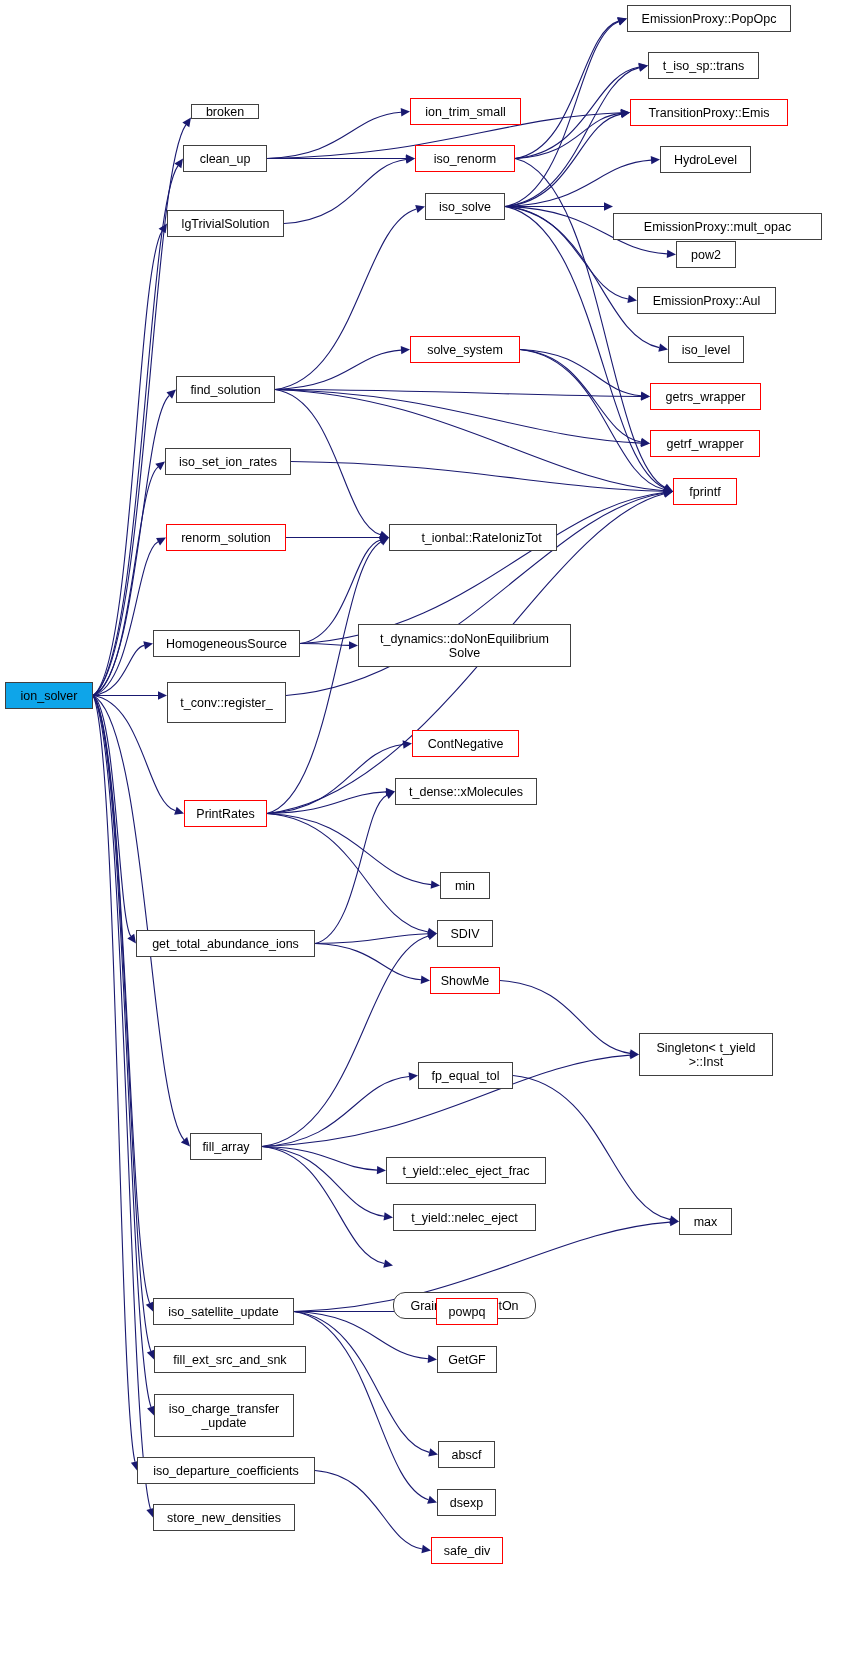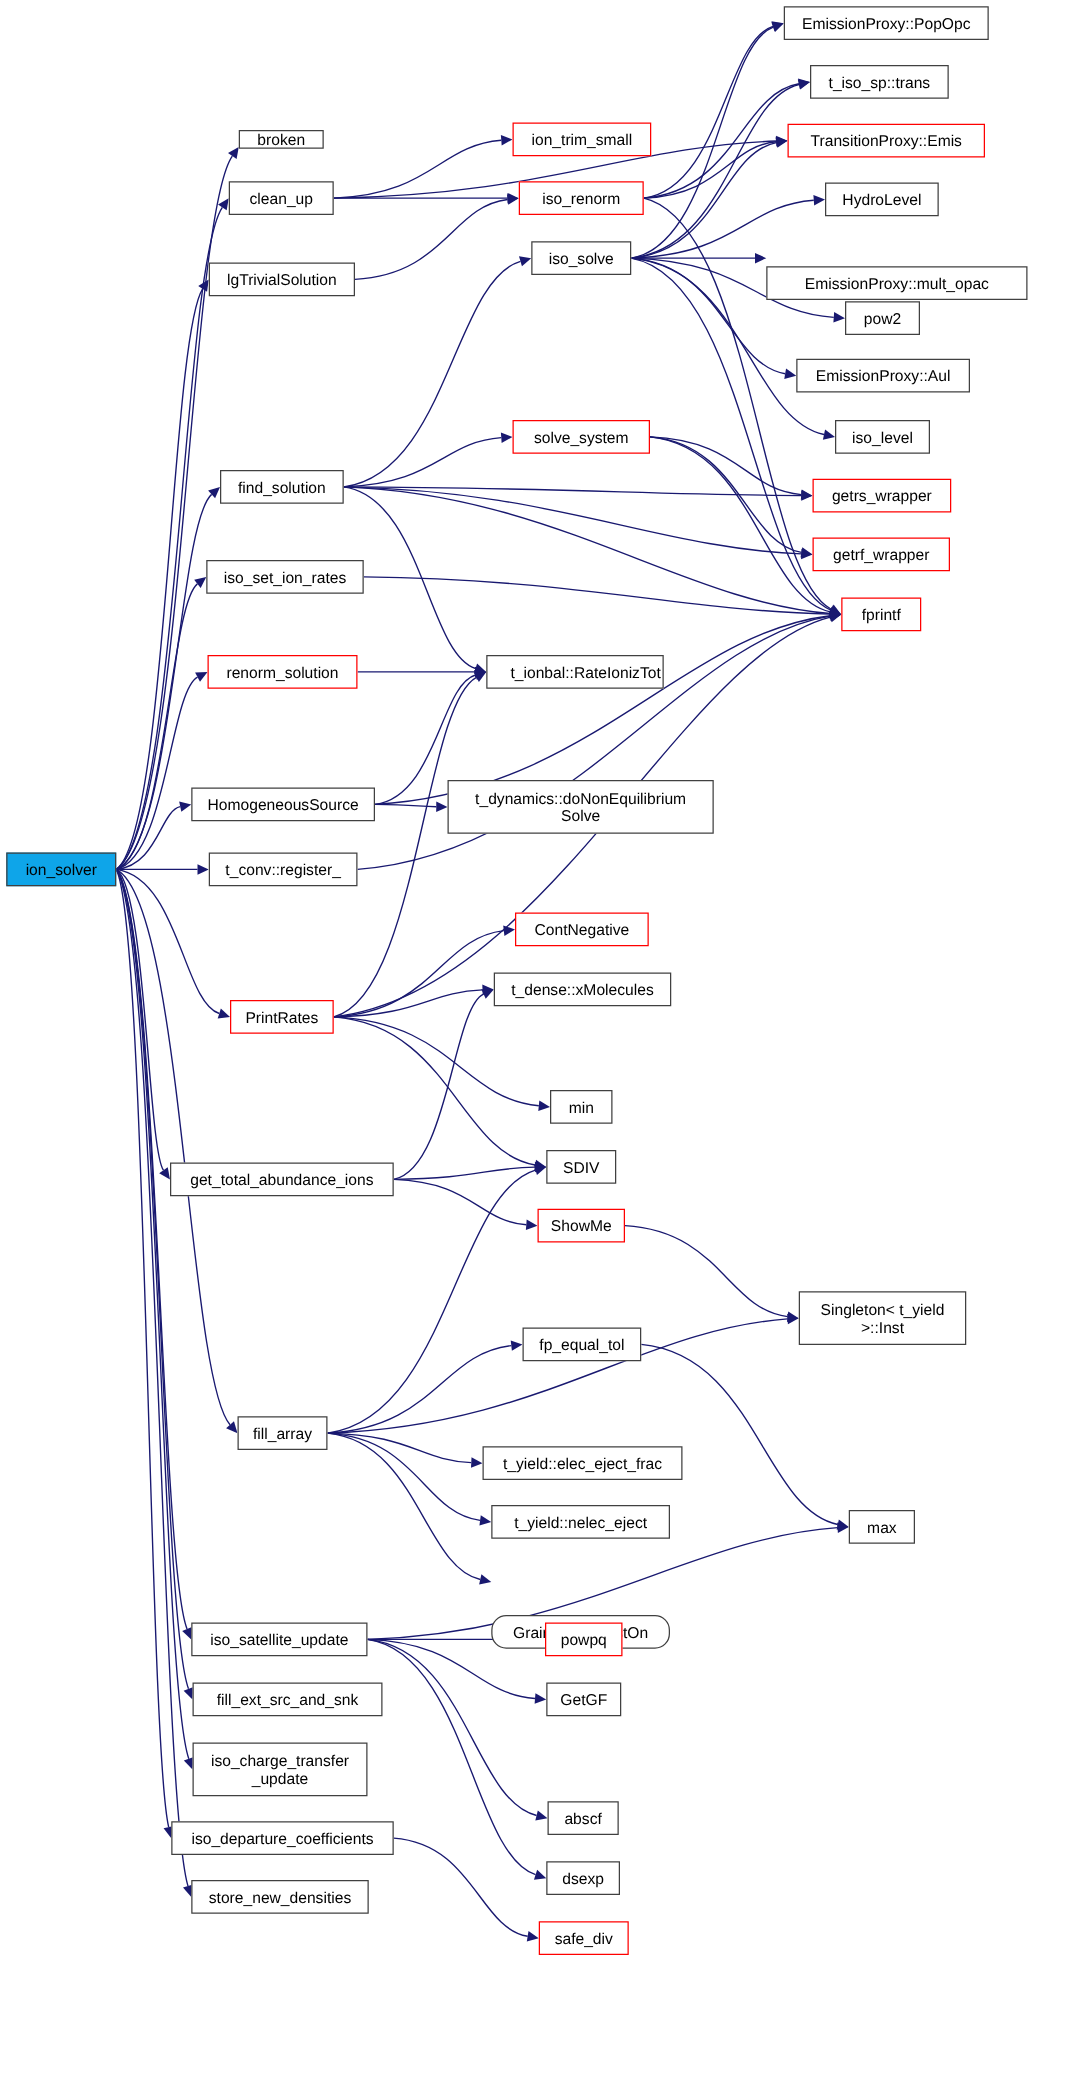--- a/index.html
+++ b/index.html
@@ -164,35 +164,35 @@
     </svg>
   <div id="nodes-layer">
       <div class="node root" style="left: 5px; top: 682px; width: 88px; height: 27px;">ion_solver</div>
       <div class="node" style="left: 191px; top: 104px; width: 68px; height: 15px;">broken</div>
       <div class="node" style="left: 183px; top: 145px; width: 84px; height: 27px;">clean_up</div>
       <div class="node" style="left: 167px; top: 210px; width: 117px; height: 27px;">lgTrivialSolution</div>
       <div class="node" style="left: 176px; top: 376px; width: 99px; height: 27px;">find_solution</div>
       <div class="node" style="left: 165px; top: 448px; width: 126px; height: 27px;">iso_set_ion_rates</div>
       <div class="node red" style="left: 166px; top: 524px; width: 120px; height: 27px;">renorm_solution</div>
       <div class="node" style="left: 153px; top: 630px; width: 147px; height: 27px;">HomogeneousSource</div>
-      <div class="node" style="left: 167px; top: 682px; width: 119px; height: 27px;">t_conv::register_</div>
+      <div class="node" style="left: 167px; top: 682px; width: 119px; height: 41px;">t_conv::register_</div>
       <div class="node red" style="left: 184px; top: 800px; width: 83px; height: 27px;">PrintRates</div>
       <div class="node" style="left: 136px; top: 930px; width: 179px; height: 27px;">get_total_abundance_ions</div>
       <div class="node" style="left: 190px; top: 1133px; width: 72px; height: 27px;">fill_array</div>
       <div class="node" style="left: 153px; top: 1298px; width: 141px; height: 27px;">iso_satellite_update</div>
       <div class="node" style="left: 154px; top: 1346px; width: 152px; height: 27px;">fill_ext_src_and_snk</div>
       <div class="node" style="left: 154px; top: 1394px; width: 140px; height: 43px;">iso_charge_transfer
 _update</div>
       <div class="node" style="left: 137px; top: 1457px; width: 178px; height: 27px;">iso_departure_coefficients</div>
       <div class="node" style="left: 153px; top: 1504px; width: 142px; height: 27px;">store_new_densities</div>
       <div class="node red" style="left: 410px; top: 98px; width: 111px; height: 27px;">ion_trim_small</div>
       <div class="node red" style="left: 415px; top: 145px; width: 100px; height: 27px;">iso_renorm</div>
       <div class="node" style="left: 425px; top: 193px; width: 80px; height: 27px;">iso_solve</div>
       <div class="node red" style="left: 410px; top: 336px; width: 110px; height: 27px;">solve_system</div>
-      <div class="node" style="left: 389px; top: 524px; width: 142px; height: 27px; padding-left: 17px;">t_ionbal::RateIonizTot</div>
+      <div class="node" style="left: 389px; top: 524px; width: 168px; height: 27px; padding-left: 17px;">t_ionbal::RateIonizTot</div>
       <div class="node" style="left: 358px; top: 624px; width: 213px; height: 43px;">t_dynamics::doNonEquilibrium
 Solve</div>
       <div class="node red" style="left: 412px; top: 730px; width: 107px; height: 27px;">ContNegative</div>
       <div class="node" style="left: 395px; top: 778px; width: 142px; height: 27px;">t_dense::xMolecules</div>
       <div class="node" style="left: 440px; top: 872px; width: 50px; height: 27px;">min</div>
       <div class="node" style="left: 437px; top: 920px; width: 56px; height: 27px;">SDIV</div>
       <div class="node red" style="left: 430px; top: 967px; width: 70px; height: 27px;">ShowMe</div>
       <div class="node" style="left: 418px; top: 1062px; width: 95px; height: 27px;">fp_equal_tol</div>
       <div class="node" style="left: 386px; top: 1157px; width: 160px; height: 27px;">t_yield::elec_eject_frac</div>
       <div class="node" style="left: 393px; top: 1204px; width: 143px; height: 27px;">t_yield::nelec_eject</div>

